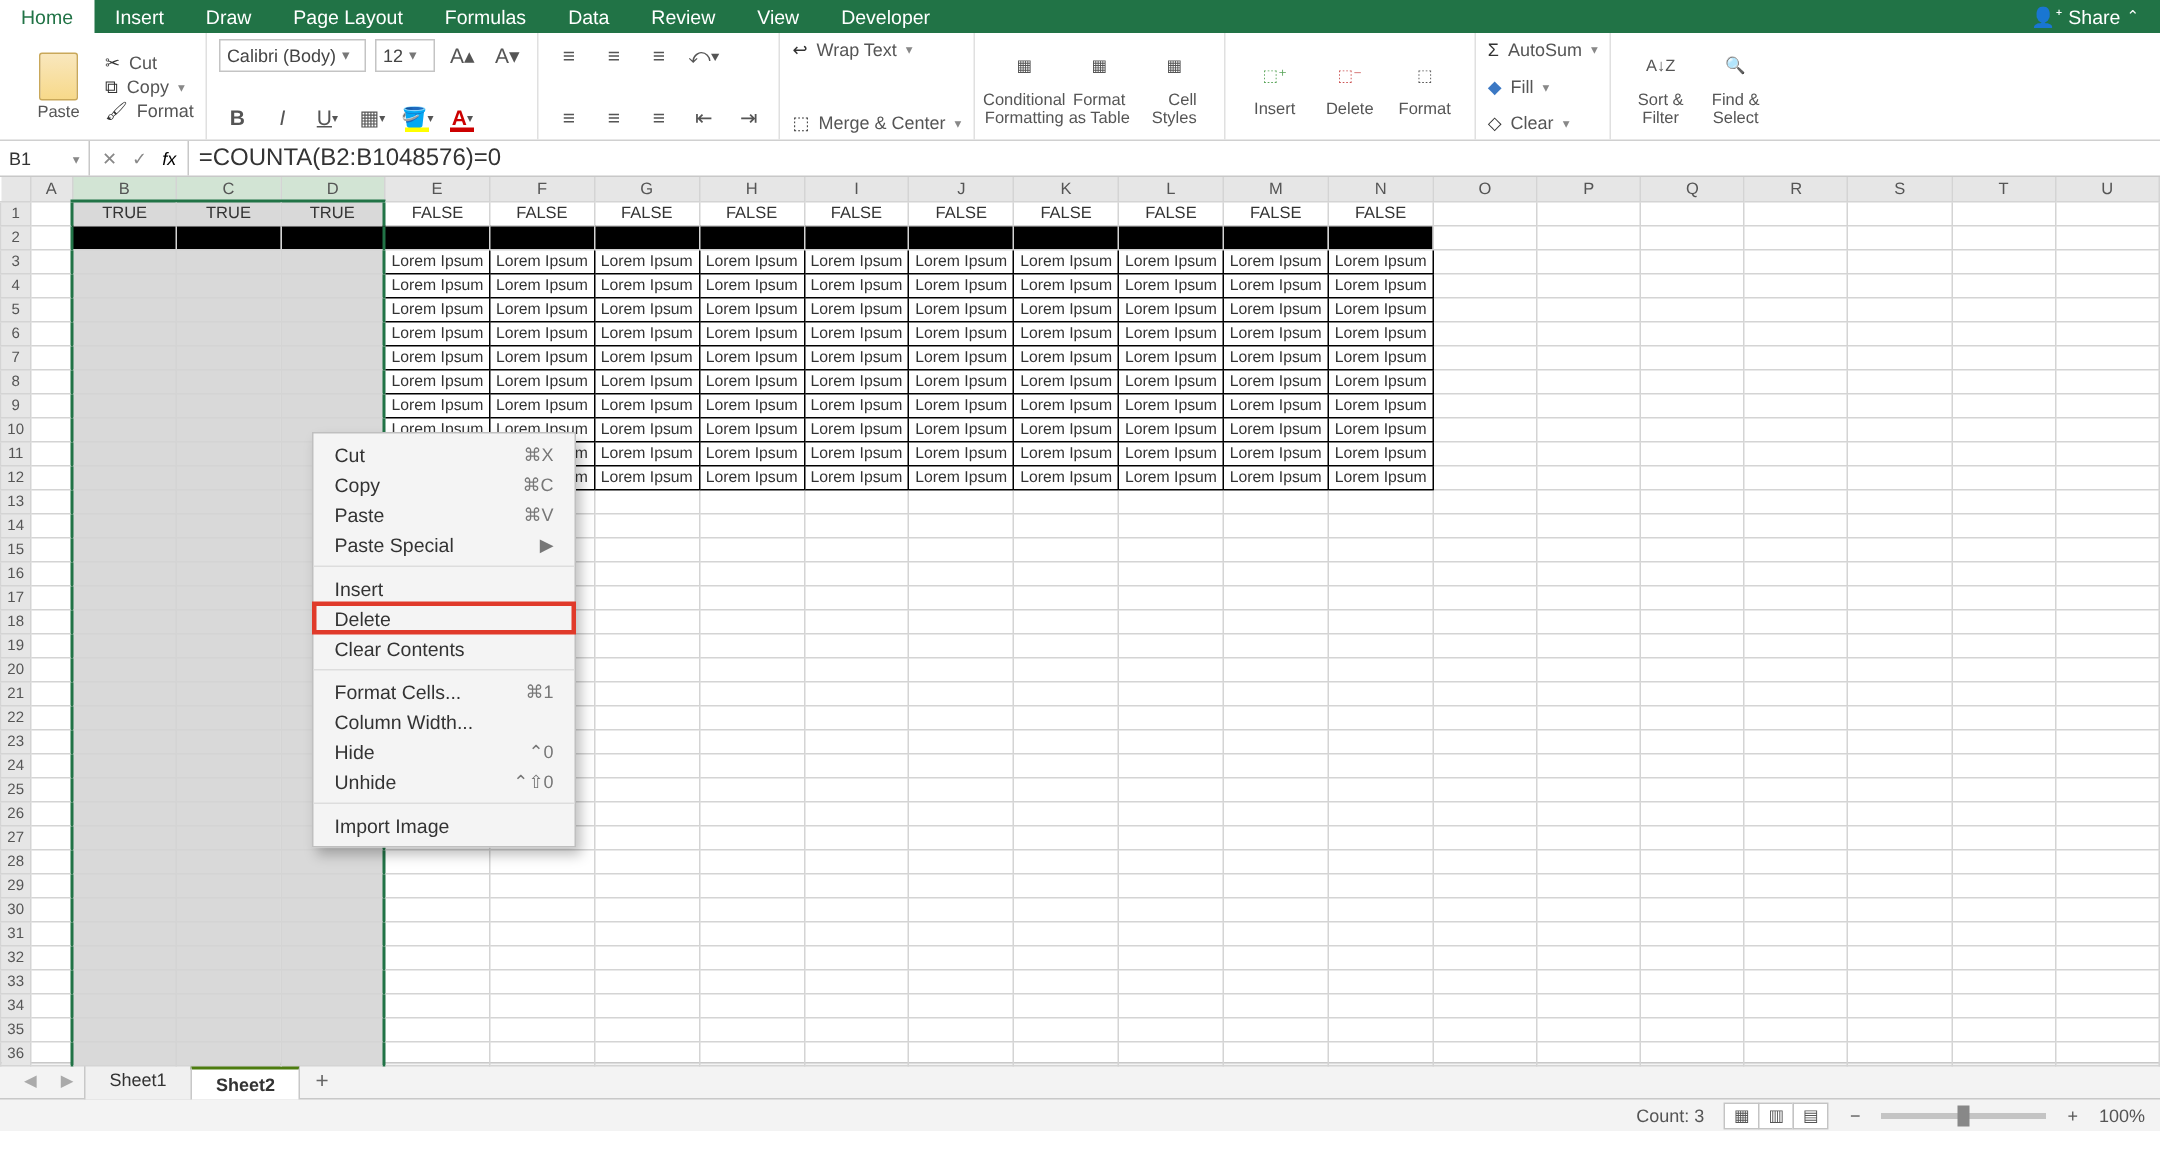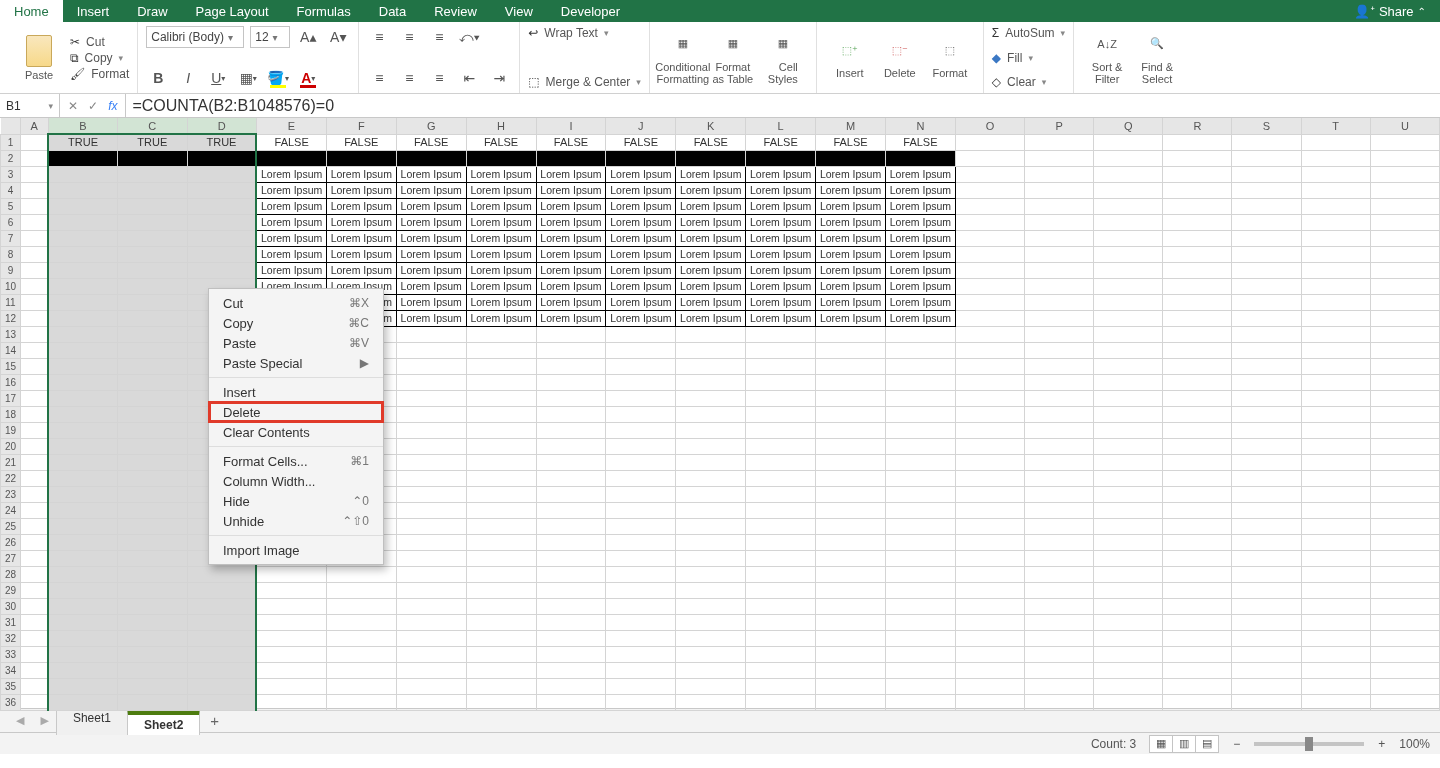--- a/index.html
+++ b/index.html
@@ -23,21 +23,21 @@
   .dropdown-arrow::after { content:"▾"; margin-left:4px; font-size:10px; color:#777; }
   
   
   .paste-icon { width:26px; height:32px; background: linear-gradient(#f9e7bd,#f7d98a); border:1px solid #c9a85a; border-radius:2px; position:relative; }
   
   
   .formula-bar { height: 24px; border-bottom: 1px solid #c8c8c8; display:flex; align-items:stretch; }
   .name-box { width: 60px; border-right:1px solid #c8c8c8; display:flex; align-items:center; padding:0 6px; font-size:12px; }
   .name-box .arr { margin-left:auto; font-size:9px; color:#888; }
   .fb-btns { display:flex; align-items:center; border-right:1px solid #c8c8c8; padding: 0 8px; gap:10px; color:#888; }
-  .fx { font-style: italic; color:#3b82f6; }
+  .fx { font-style: italic; color:#000000; }
   .formula-input { flex:1; display:flex; align-items:center; padding:0 6px; font-size:16px; }
   
   
   .grid-wrapper { position:relative; height: 590px; }
   .grid { border-collapse: collapse; table-layout: fixed; }
   .grid th, .grid td { border: 1px solid #d4d4d4; height:16px; font-size:11px; padding:0; text-align:center; }
   .grid th.col-h { background:#e6e6e6; color:#555; font-weight:normal; border-top:none; }
   .grid th.row-h { background:#e6e6e6; color:#555; font-weight:normal; width:20px; font-size:10px; }
   .grid th.corner { background:#e6e6e6; width:20px; border-top:none; border-left:none;}
   .grid th.col-h.sel-col { background:#d2e4d4; border-bottom:2px solid #217346; }
@@ -58,21 +58,21 @@
   .context-menu { position:absolute; top:170px; left:208px; width:176px; background:#f4f4f4; border:1px solid #bfbfbf; box-shadow: 3px 5px 8px rgba(0,0,0,.25); padding:4px 0; z-index:50; }
   .cm-item { display:flex; align-items:center; justify-content:space-between; padding:2px 14px; font-size:13px; color:#333; cursor:pointer; height:20px; }
   .cm-item.highlight { outline:3px solid #e03a2a; outline-offset:-2px; }
   .cm-sep { height:1px; background:#ddd; margin:4px 0; }
   .cm-short { color:#777; font-size:12px; }
 
   
   .sheet-tabs { height:24px; border-top:1px solid #c8c8c8; display:flex; align-items:center; background:#f3f3f3; padding-left:8px; gap:0; }
   .nav-tri { color:#aaa; padding:0 8px; font-size:11px; }
   .sheet-tab { padding:3px 16px; border:1px solid #c8c8c8; border-bottom:none; background:#f0f0f0; margin-left:-1px; font-size:12px; cursor:pointer; }
-  .sheet-tab.active { background:#fff; border-top:8px solid #4d7c0f; font-weight:600;text-align:center; }
+  .sheet-tab.active { background:#fff; border-top:4px solid #4d7c0f; font-weight:600;text-align:center; }
   .add-sheet { padding: 0 10px; font-size:15px; color:#666; cursor:pointer; }
   
   
   .status-bar { height:22px; border-top:1px solid #c8c8c8; display:flex; align-items:center; background:#f3f3f3; font-size:12px; color:#555; padding:0 10px; gap:14px; justify-content:flex-end; }
   .view-icons { display:flex; gap:0;}
   .view-icons span{ width:24px; height:18px; border:1px solid #c4c4c4; display:inline-flex; align-items:center; justify-content:center; font-size:11px; margin-left:-1px; background:#fff; }
   .zoom-slider { width:110px; height:4px; background:#c4c4c4; position:relative; }
   .zoom-slider::before{content:"";position:absolute;left:50%;top:-4px;width:2px;height:12px;background:#888;}
   .zoom-thumb { position:absolute; left:50%; top:-5px; width:8px; height:14px; background:#888; transform:translateX(-50%);}
 </style>

